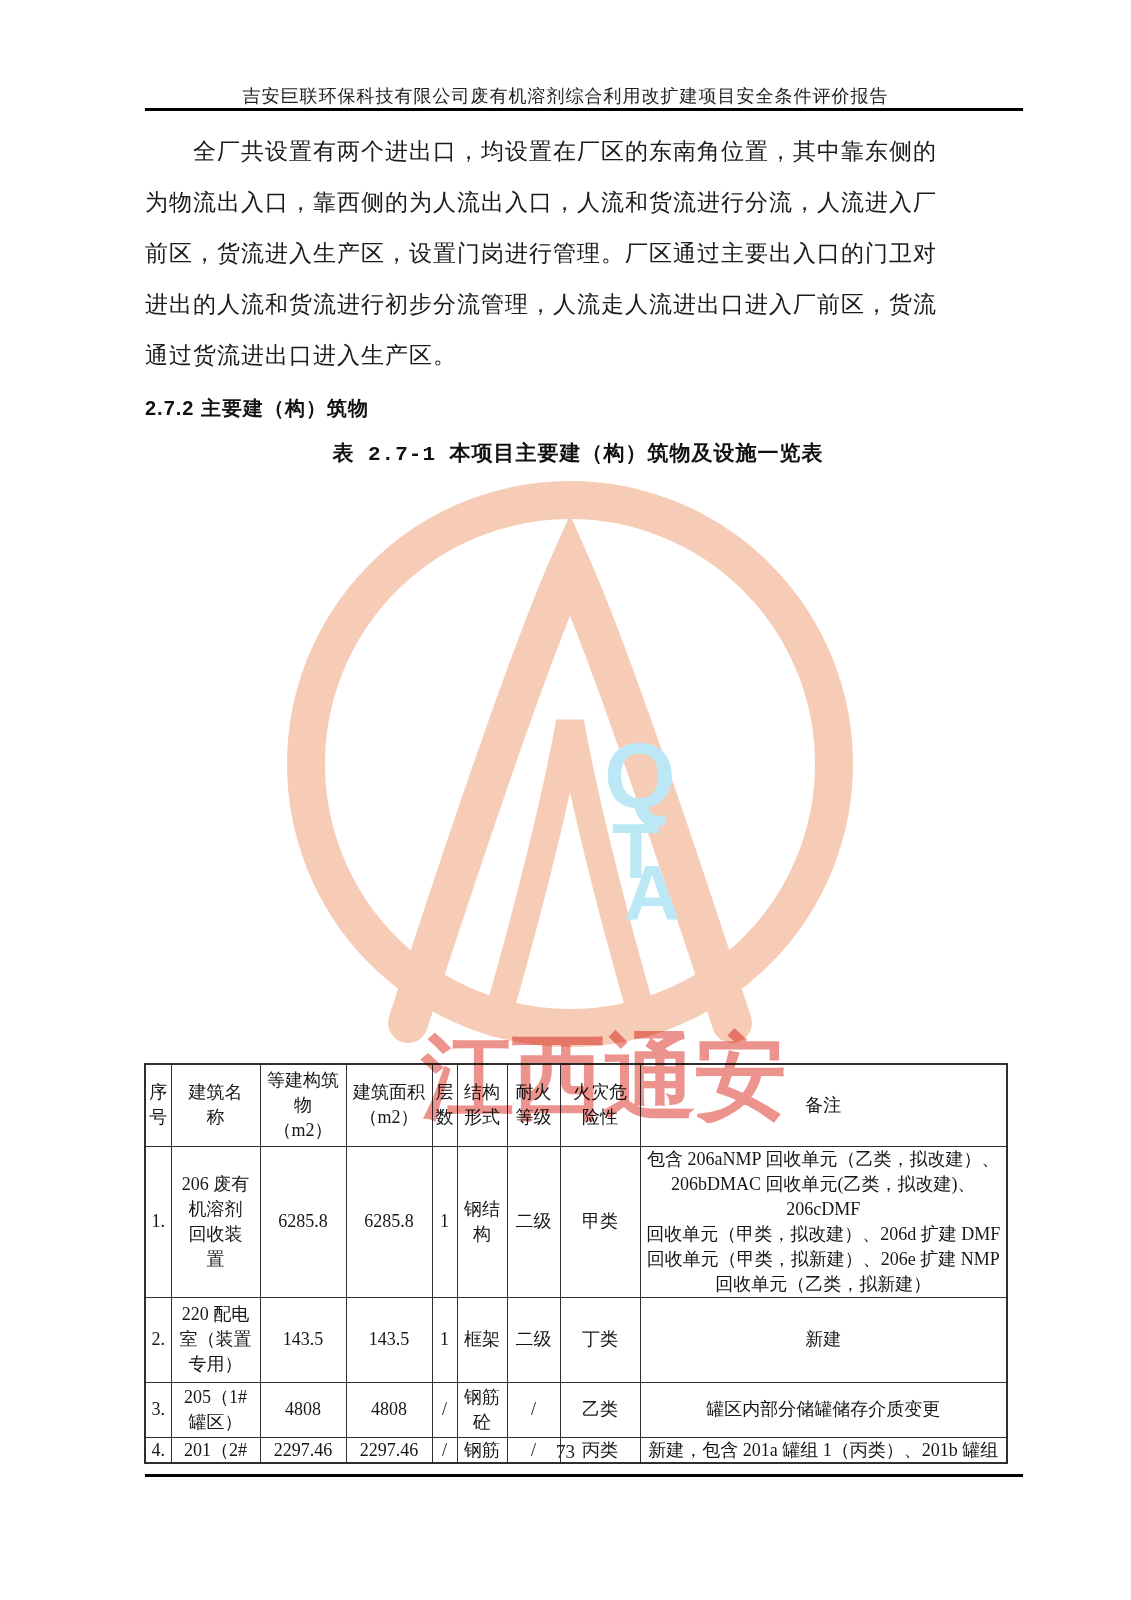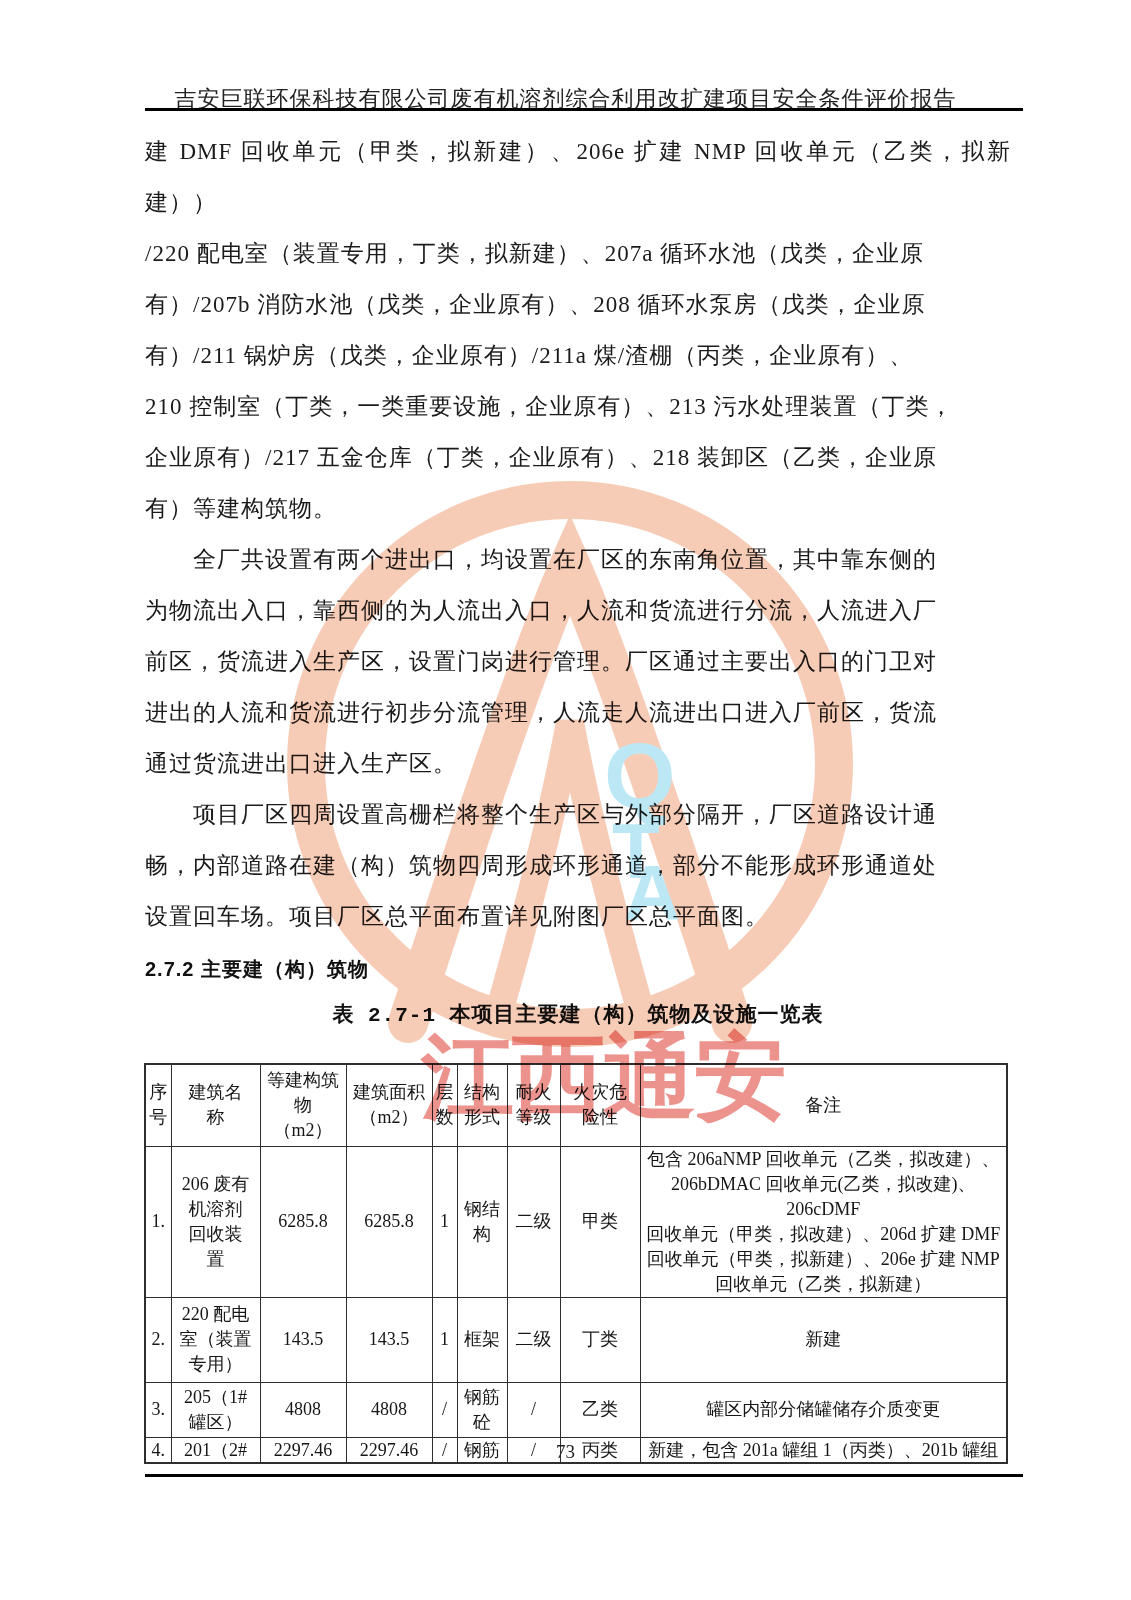--- a/index.html
+++ b/index.html
@@ -8,21 +8,21 @@
     width:1131px;height:1600px;
     margin:0 auto;
     background:#ffffff;
     overflow:hidden;
     font-family:"Liberation Serif","DejaVu Serif",serif;
     color:#1b1b1b;
   }
   
   .doc-header{
     position:absolute;top:84px;left:0;width:100%;
-    text-align:center;font-size:22px;letter-spacing:1px;color:#222;
+    text-align:center;font-size:18px;letter-spacing:1px;color:#222;
   }
   .header-rule{
     position:absolute;top:108px;left:145px;width:878px;height:3px;background:#000;
   }
   
   .body-block{
     position:absolute;top:126px;left:145px;width:866px;
     font-size:23px;line-height:51px;letter-spacing:1px;
     text-align:justify;
   }
@@ -87,35 +87,25 @@
 </style>
 </head>
 <body>
 
 <div class="page">
 
   <div class="doc-header">吉安巨联环保科技有限公司废有机溶剂综合利用改扩建项目安全条件评价报告</div>
   <div class="header-rule"></div>
 
   <div class="body-block">
-    <p class="para">建 DMF 回收单元（甲类，拟新建）、206e 扩建 NMP 回收单元（乙类，拟新建））
-/220 配电室（装置专用，丁类，拟新建）、207a 循环水池（戊类，企业原
-有）/207b 消防水池（戊类，企业原有）、208 循环水泵房（戊类，企业原
-有）/211 锅炉房（戊类，企业原有）/211a 煤/渣棚（丙类，企业原有）、
-210 控制室（丁类，一类重要设施，企业原有）、213 污水处理装置（丁类，
-企业原有）/217 五金仓库（丁类，企业原有）、218 装卸区（乙类，企业原
-有）等建构筑物。</p>
     <p class="para indent">全厂共设置有两个进出口，均设置在厂区的东南角位置，其中靠东侧的
 为物流出入口，靠西侧的为人流出入口，人流和货流进行分流，人流进入厂
 前区，货流进入生产区，设置门岗进行管理。厂区通过主要出入口的门卫对
 进出的人流和货流进行初步分流管理，人流走人流进出口进入厂前区，货流
 通过货流进出口进入生产区。</p>
-    <p class="para indent">项目厂区四周设置高栅栏将整个生产区与外部分隔开，厂区道路设计通
-畅，内部道路在建（构）筑物四周形成环形通道，部分不能形成环形通道处
-设置回车场。项目厂区总平面布置详见附图厂区总平面图。</p>
     <h2 class="section-heading">2.7.2 主要建（构）筑物</h2>
     <p class="table-title">表 2.7-1 本项目主要建（构）筑物及设施一览表</p>
   </div>
 
   <table class="btable">
     <colgroup>
       <col style="width:26px">
         <col style="width:89px">
         <col style="width:86px">
       <col style="width:86px">

